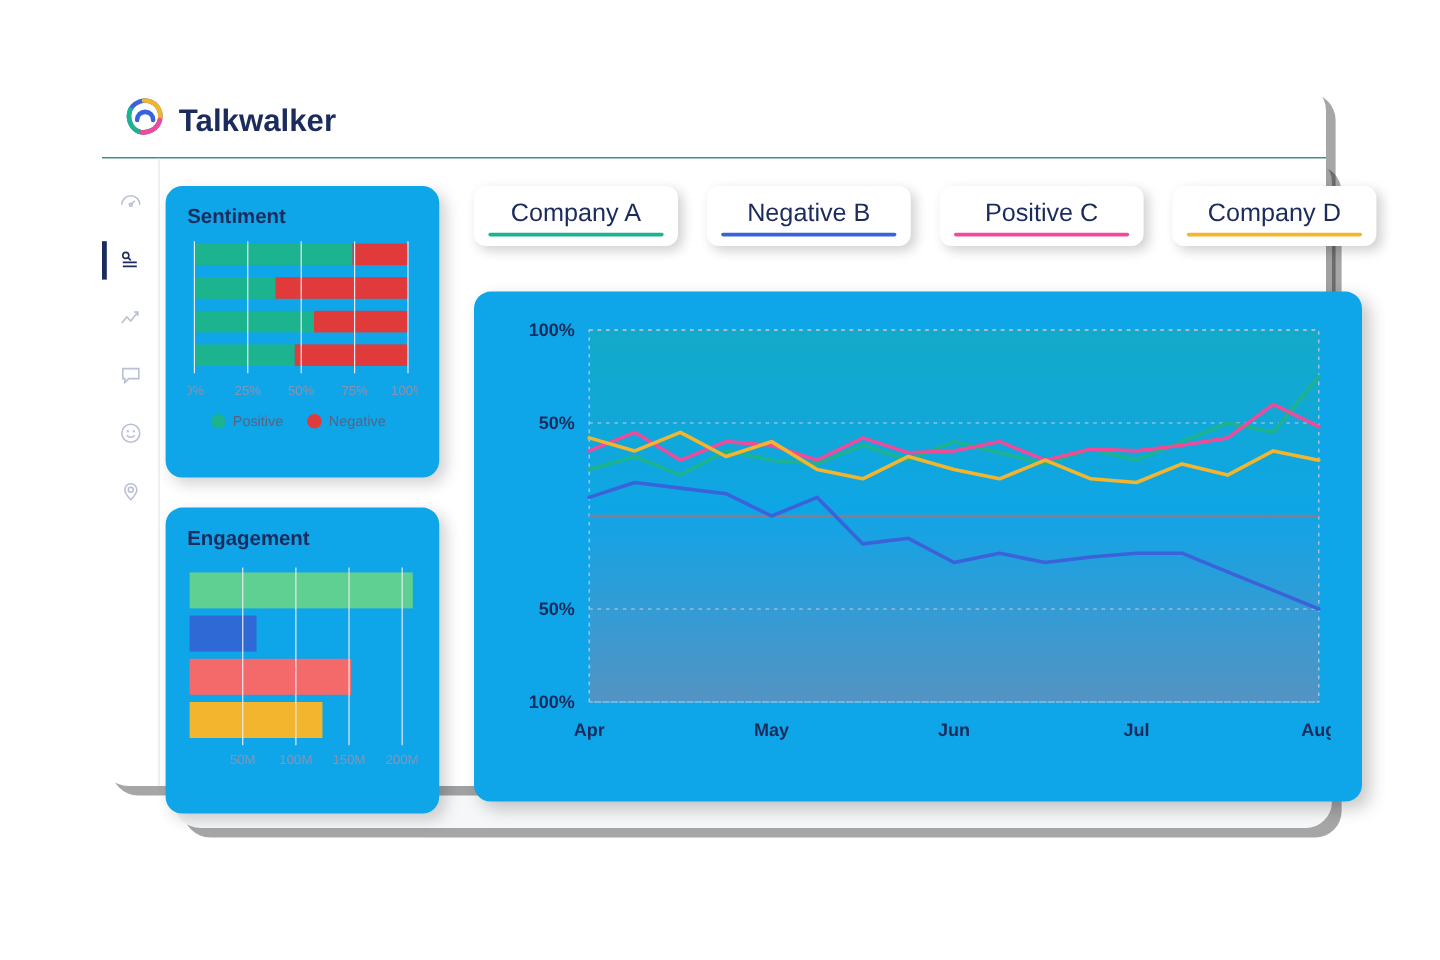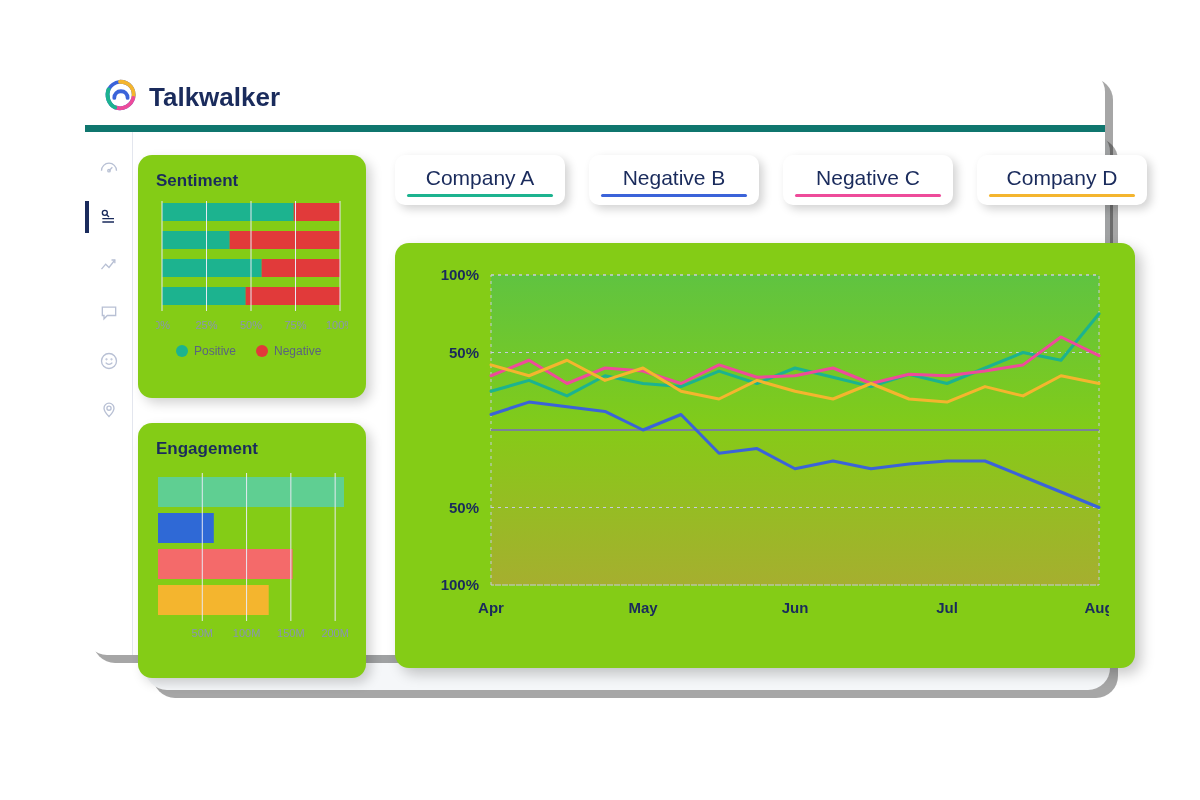--- a/index.html
+++ b/index.html
@@ -16,40 +16,40 @@
 
   
   .main-window {
     position:absolute; left:85px; top:70px; width:1020px; height:585px;
     background:#fff; border-radius:22px;
     box-shadow: 8px 8px 0 rgba(0,0,0,.35);
     z-index:2;
   }
   .main-header {
     position:absolute; left:0; top:0; right:0; height:62px;
-    border-bottom:7px solid #0f766e; display:flex; align-items:center;
+    border-bottom:1px solid #0f766e; display:flex; align-items:center;
     padding-left:16px;
   }
   .logo-wrap { display:flex; align-items:center; gap:10px; }
   .brand { font-weight:700; font-size:26px; color:#1a2b5c; }
 
   .side-rail {
     position:absolute; left:0; top:62px; width:48px; bottom:0;
     border-right:1px solid #e3e6ee; display:flex; flex-direction:column;
     align-items:center; gap:26px; padding-top:26px;
   }
   .rail-icon { width:22px; height:22px; color:#b8c0d4; display:flex; align-items:center; justify-content:center; }
   .rail-icon.active { position:relative; }
   .rail-icon.active::before { content:""; position:absolute; left:-13px; top:-5px; width:4px; height:32px; background:#1a2b5c; }
   .rail-icon svg { width:20px; height:20px; stroke:#b8c0d4; fill:none; stroke-width:1.6; }
   .rail-icon.active svg { stroke:#1a2b5c; }
 
   
   .card {
-    position:absolute; background:#84cc16; border-radius:14px;
+    position:absolute; background:#0ea5e9; border-radius:14px;
     box-shadow: 5px 5px 12px rgba(0,0,0,.18);
     padding:16px 18px 14px 18px;
     z-index:4;
   }
   .card-title { font-weight:700; font-size:17px; color:#1a2b5c; }
 
   #sentiment-card { left:138px; top:155px; width:228px; height:243px; }
   #engagement-card { left:138px; top:423px; width:228px; height:255px; }
 
   
@@ -188,21 +188,21 @@
   <div class="tabs-row">
     <div class="tab">
       <span>Company A</span>
       <span class="bar" style="background:#1cb38f"></span>
     </div>
     <div class="tab">
       <span>Negative B</span>
       <span class="bar" style="background:#3b63d9"></span>
     </div>
     <div class="tab">
-      <span>Negative C</span>
+      <span>Positive C</span>
       <span class="bar" style="background:#ee4b9a"></span>
     </div>
     <div class="tab">
       <span>Company D</span>
       <span class="bar" style="background:#f4b52e"></span>
     </div>
   </div>
 
   <div id="eot-card" class="card">
     <svg id="eot-svg" width="688" height="360">

